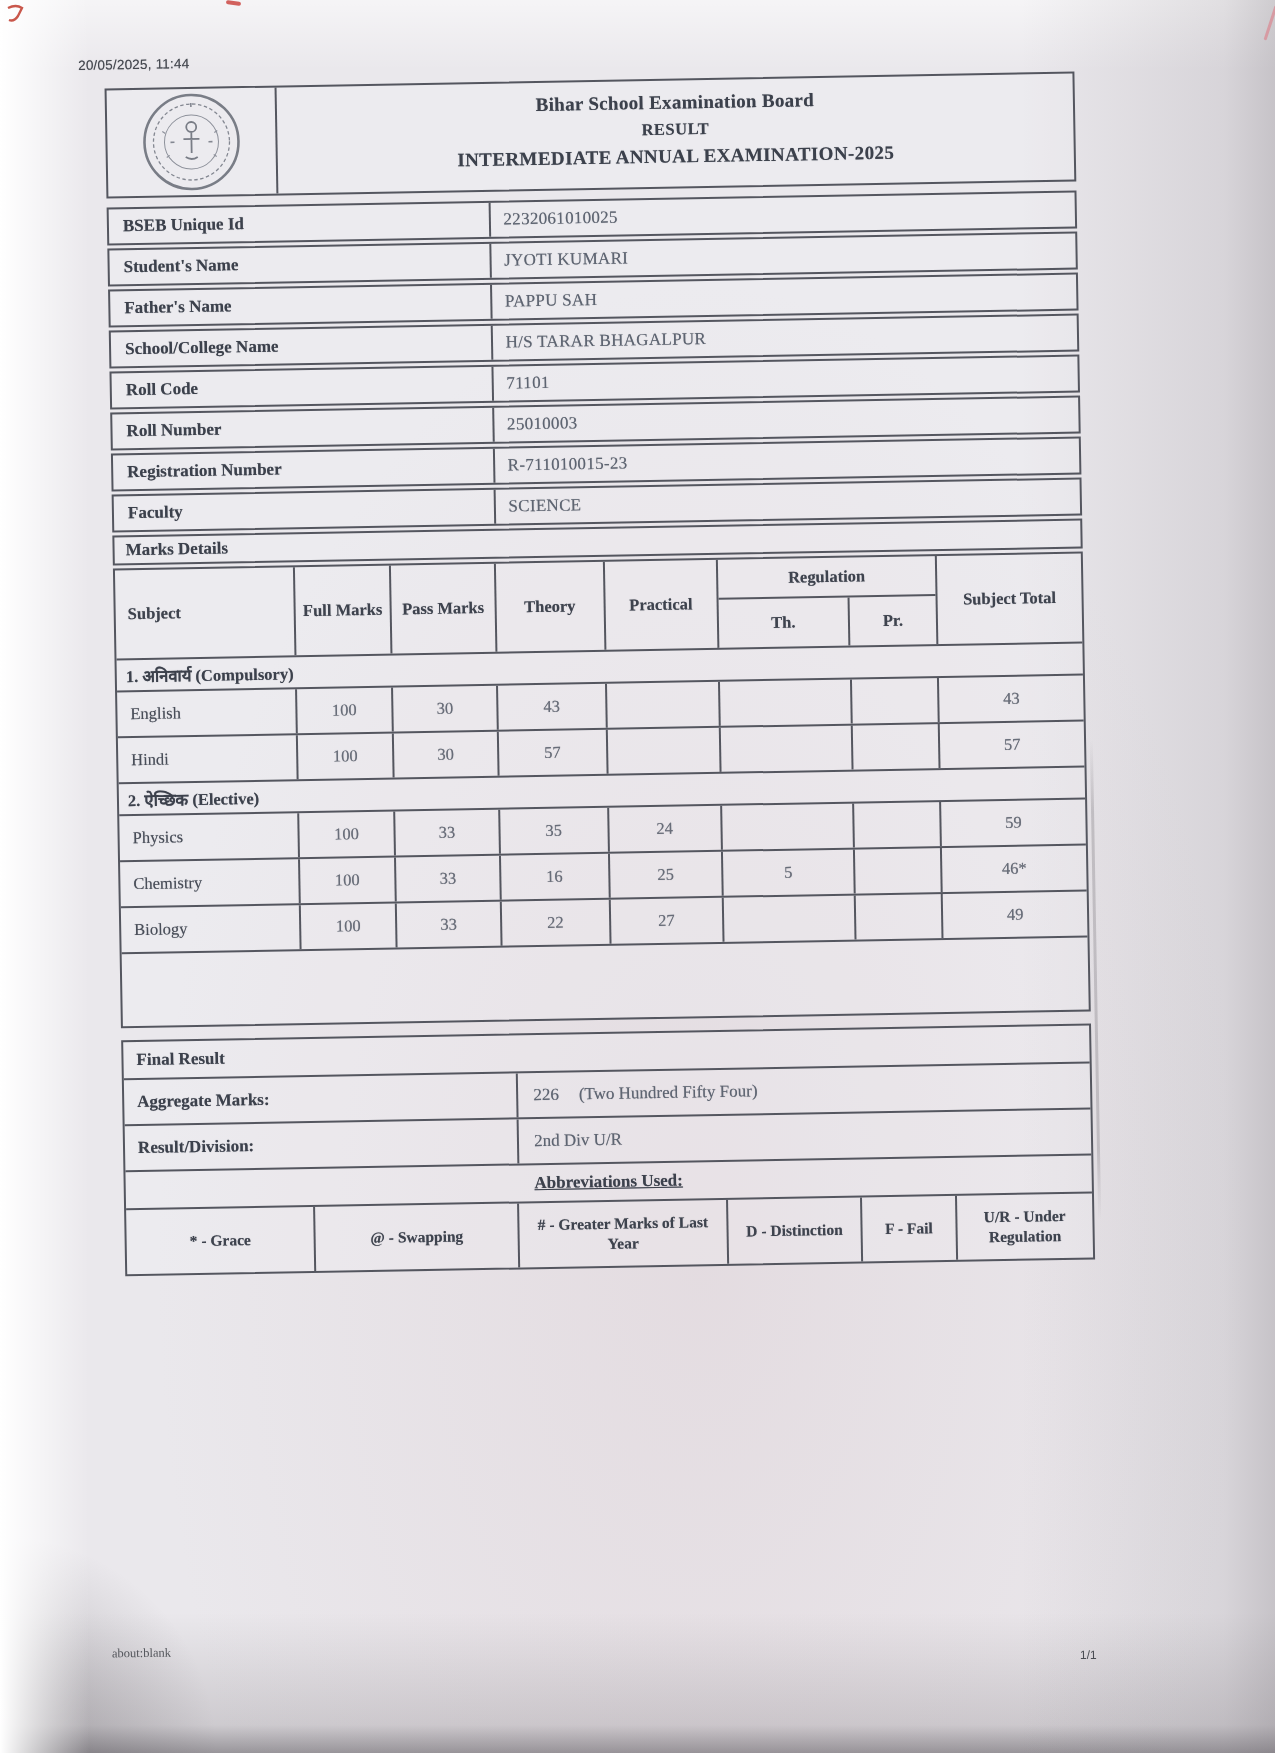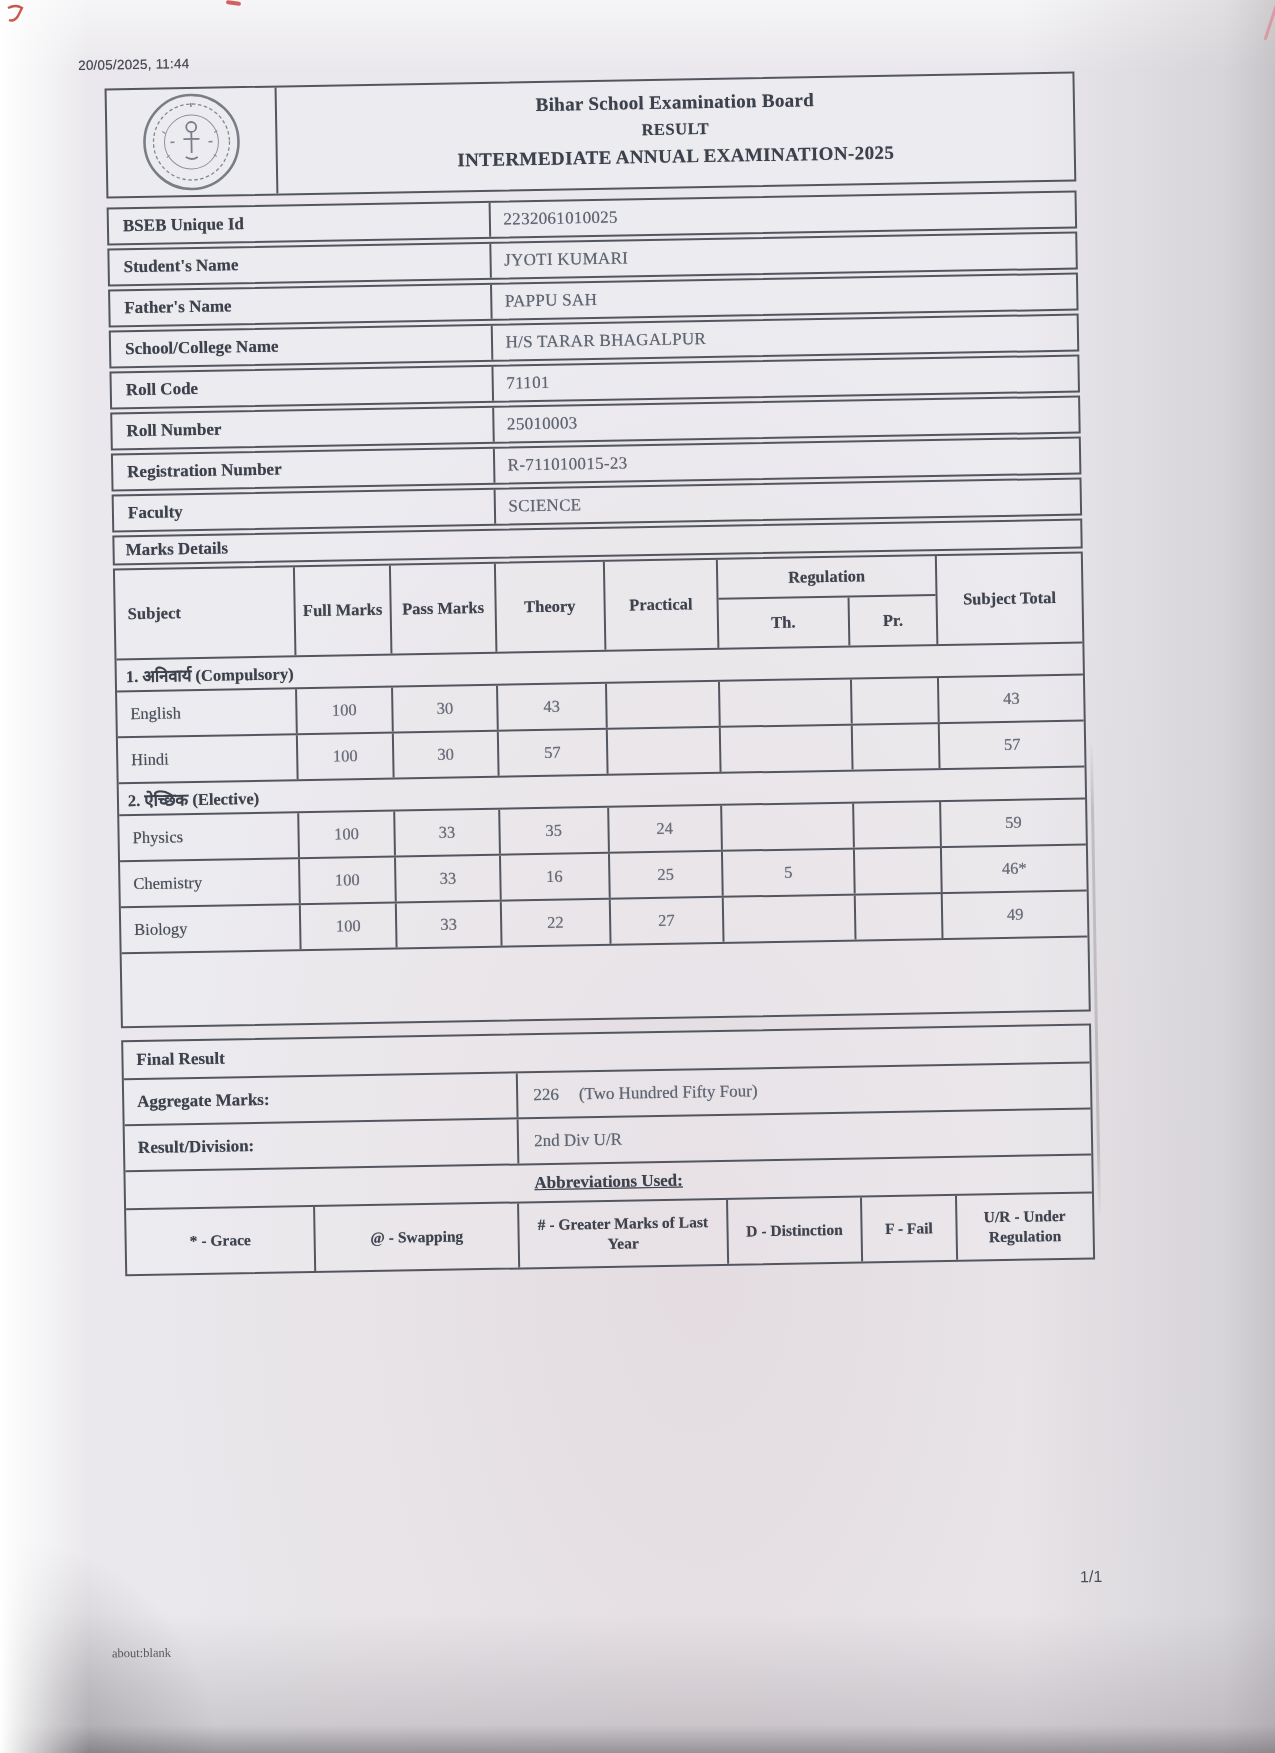--- a/index.html
+++ b/index.html
@@ -85,22 +85,22 @@
   .abbr-title span{text-decoration:underline;}
   .abbr-row{display:flex;min-height:64px;align-items:stretch;}
   .acell{box-sizing:border-box;border-right:2px solid #54565f;display:flex;align-items:center;justify-content:center;
          text-align:center;font-weight:bold;font-size:15.5px;line-height:1.3;padding:4px 6px;color:#3e434e;}
   .acell.last{border-right:none;}
   .a0{width:19.6%;}.a1{width:21.1%;}.a2{width:21.6%;}.a3{width:13.9%;}.a4{width:9.8%;}.a5{width:14%;}
 
   
   .footer-url{position:absolute;left:112px;top:1646px;font-family:Liberation Serif, serif;
               font-size:12.5px;color:#53555b;transform:rotate(-.8deg);}
-  .page-num{position:absolute;left:1080px;top:1568px;font-family:"Liberation Sans","DejaVu Sans",sans-serif;
-            font-size:16px;color:#4a4d53;transform:rotate(-.8deg);}
+  .page-num{position:absolute;left:1080px;top:1648px;font-family:"Liberation Sans","DejaVu Sans",sans-serif;
+            font-size:12px;color:#4a4d53;transform:rotate(-.8deg);}
 
   
   .pen1{position:absolute;left:6px;top:4px;}
   .pen2{position:absolute;left:226px;top:1px;width:15px;height:4px;background:#cb4642;border-radius:2px;transform:rotate(7deg);opacity:.85;}
   .pen3{position:absolute;right:3px;top:5px;width:3px;height:36px;background:#d98b94;transform:rotate(18deg);opacity:.75;border-radius:2px;}
 </style>
 </head>
 <body>
 
 <div class="paper"></div>

